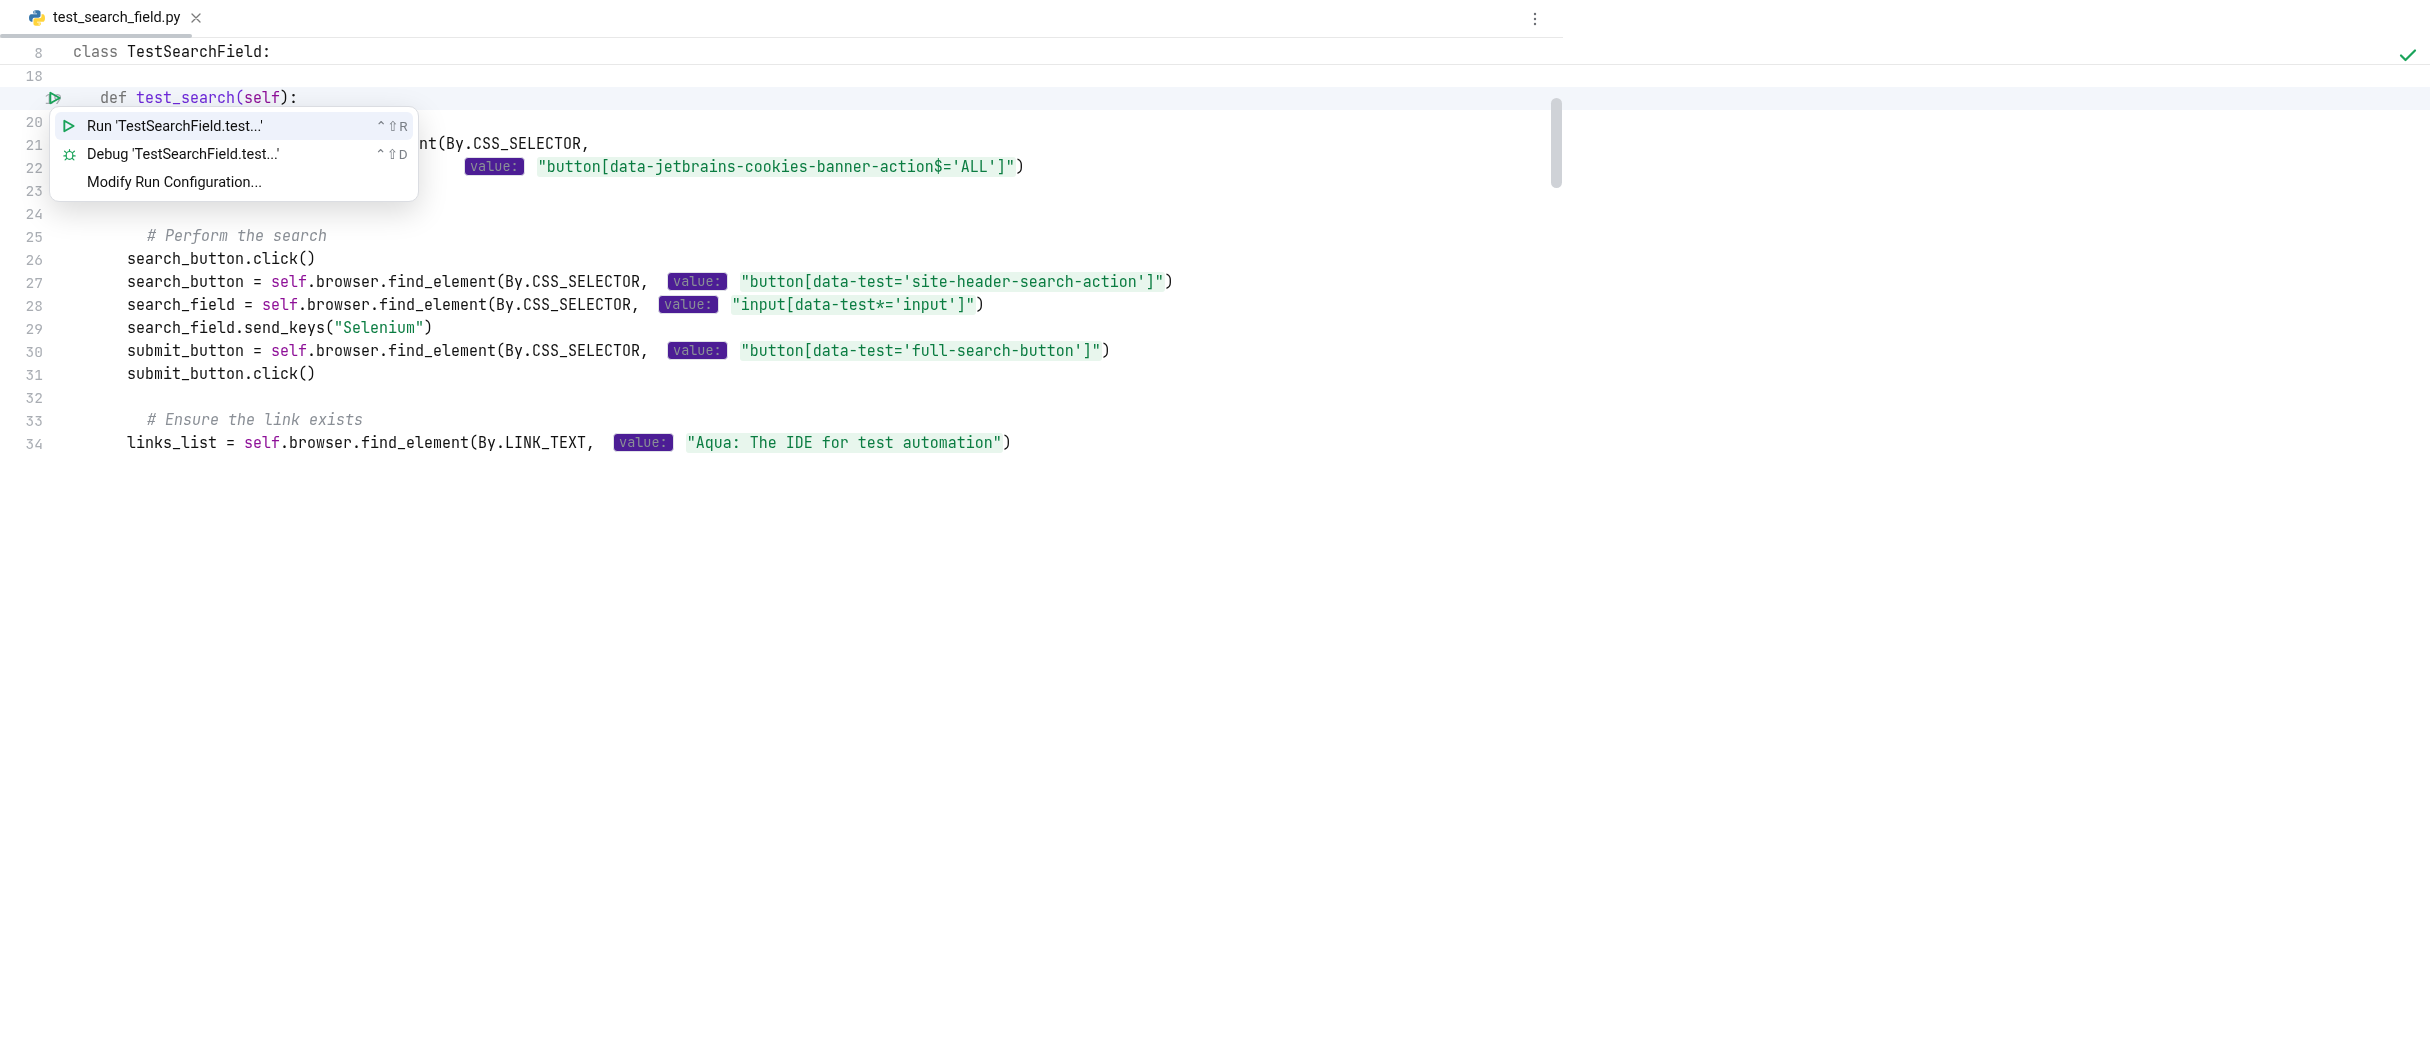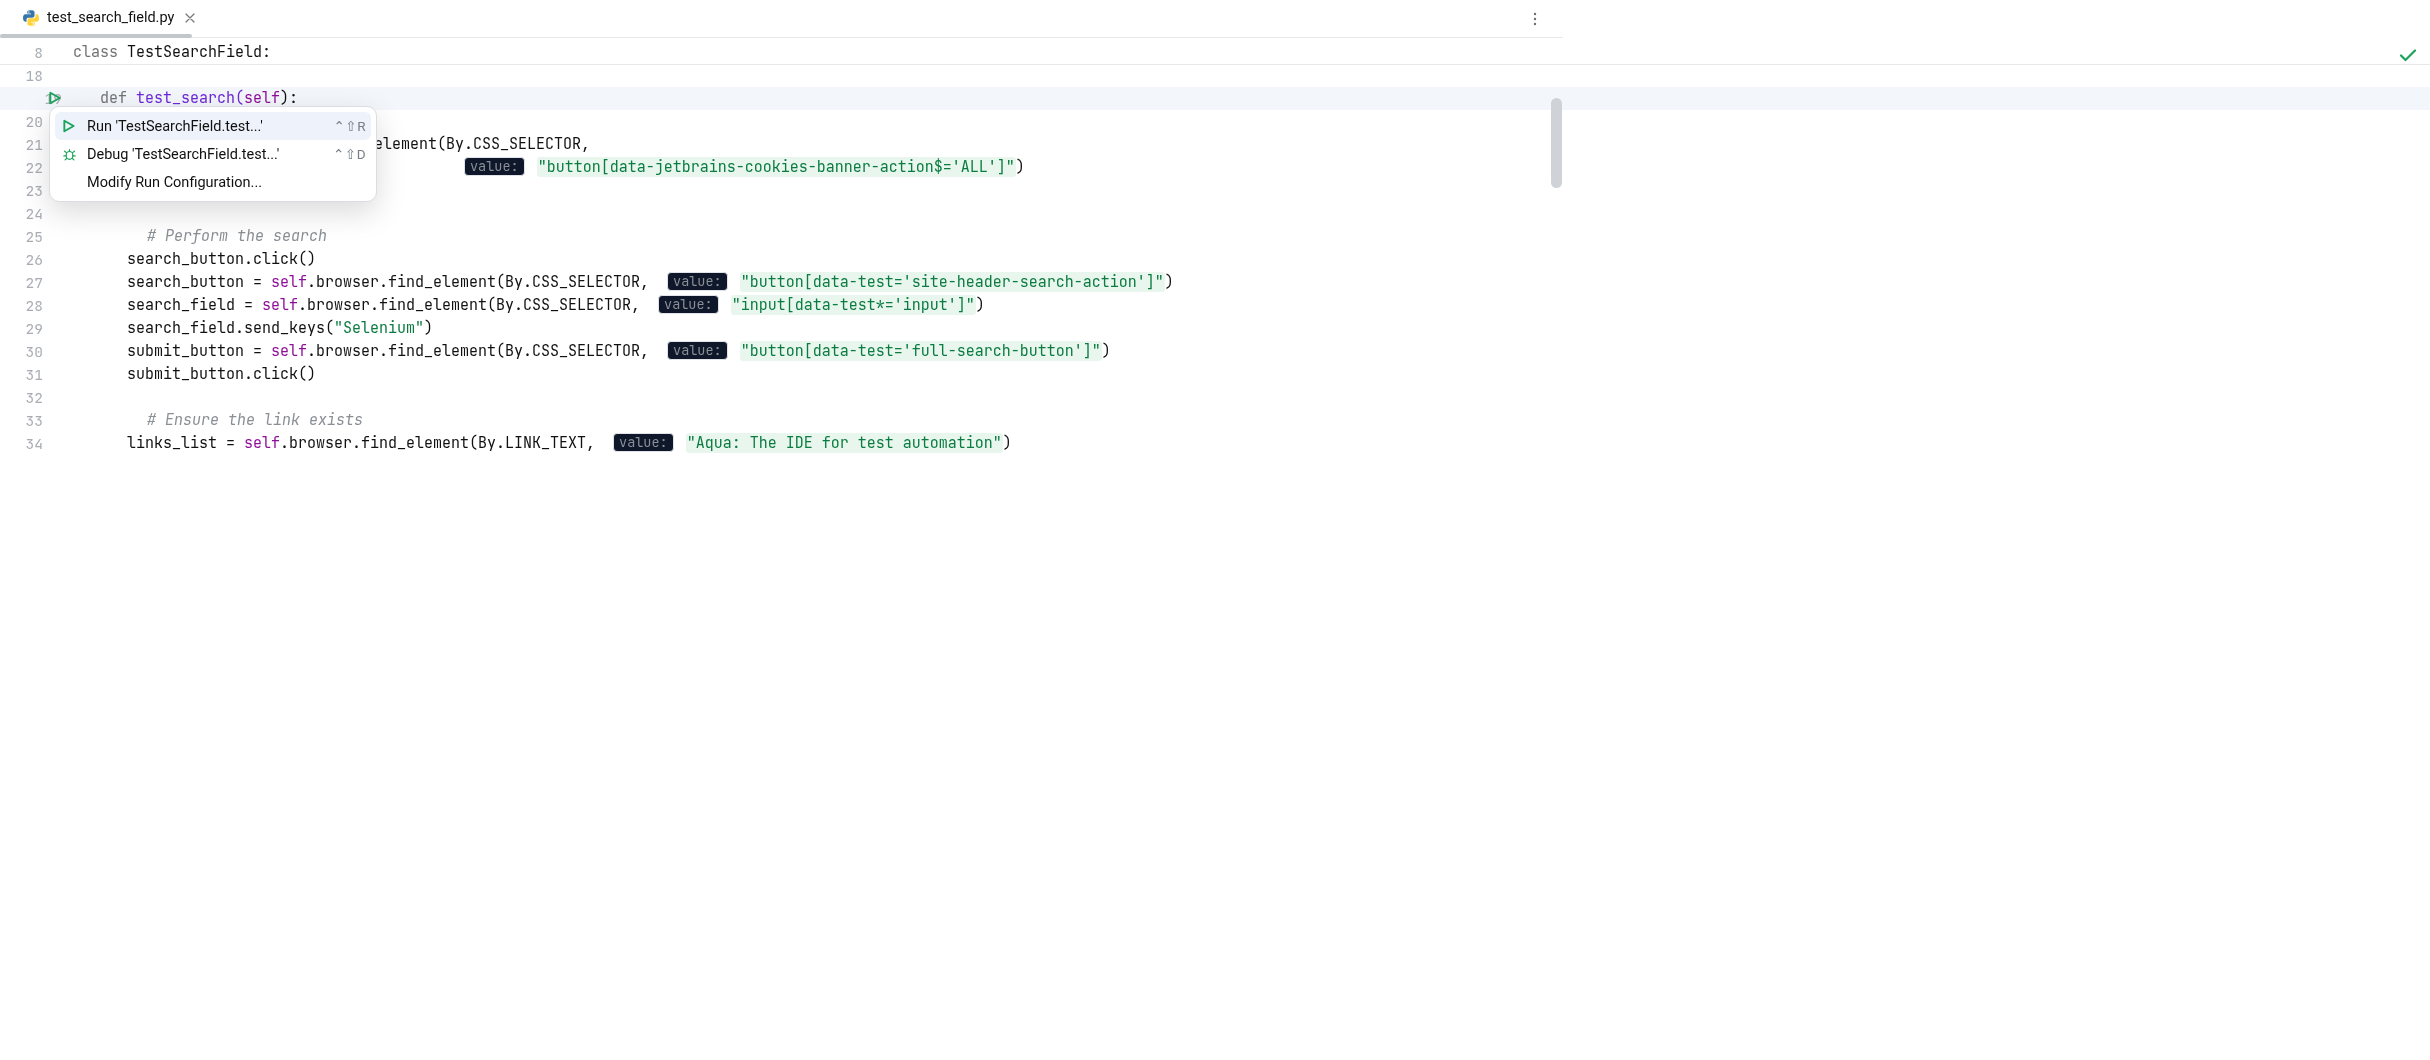--- a/index.html
+++ b/index.html
@@ -14,21 +14,21 @@
   .tab-bar {
     height: 38px;
     border-bottom: 1px solid #e8e8e8;
     display: flex;
     align-items: center;
     position: relative;
     background: #fff;
   }
   .tab {
     height: 100%;
-    padding: 0 10px 0 22px;
+    padding: 0 10px 0 28px;
     display: flex;
     align-items: center;
     gap: 7px;
     border-bottom: 2px solid transparent;
     cursor: pointer;
   }
   .tab-py-icon { width: 18px; height: 18px; display: inline-flex; }
   .tab-label { color: #111; font-size: 14.5px; }
   .tab-close { color: #7a7a7a; font-size: 17px; padding: 0 3px; display:inline-flex; align-items:center; }
   .tab-underline {
@@ -83,21 +83,21 @@
   .indent3 { padding-left: 59px; }
 
   .kw { color: #737373; }
   .self { color: #8e1098; }
   .str { color: #0a7c41; }
   .str-h { color:#0a7c41; background:#e8f6ed; border-radius:3px; padding:0 1px; }
   .func { color:#6d28d9; }
   .comment { color:#8a8f96; font-style: italic; margin-left: 20px; }
   .hint {
     display:inline-block;
-    background:#0f172a;
+    background:#4c1d95;
     border:1px solid #e1e3e8;
     color:#8a8f96;
     border-radius:4px;
     font-size: 13.5px;
     padding: 0 5px;
     line-height: 17px;
     vertical-align: 1px;
     margin: 0 3px 0 0;
     font-style: normal;
   }
@@ -127,21 +127,21 @@
     left: 0; right: 0;
     height: 23px;
     background: #f3f6fb;
     z-index: 0;
   }
 
   .popup {
     position: absolute;
     top: 106px;
     left: 49px;
-    width: 328px;
+    width: 370px;
     background: #ffffff;
     border: 1px solid #dbdde2;
     border-radius: 10px;
     box-shadow: 0 10px 30px rgba(0,0,0,0.15);
     z-index: 20;
     padding: 5px 0;
   }
   .popup-item {
     display: flex;
     align-items: center;

